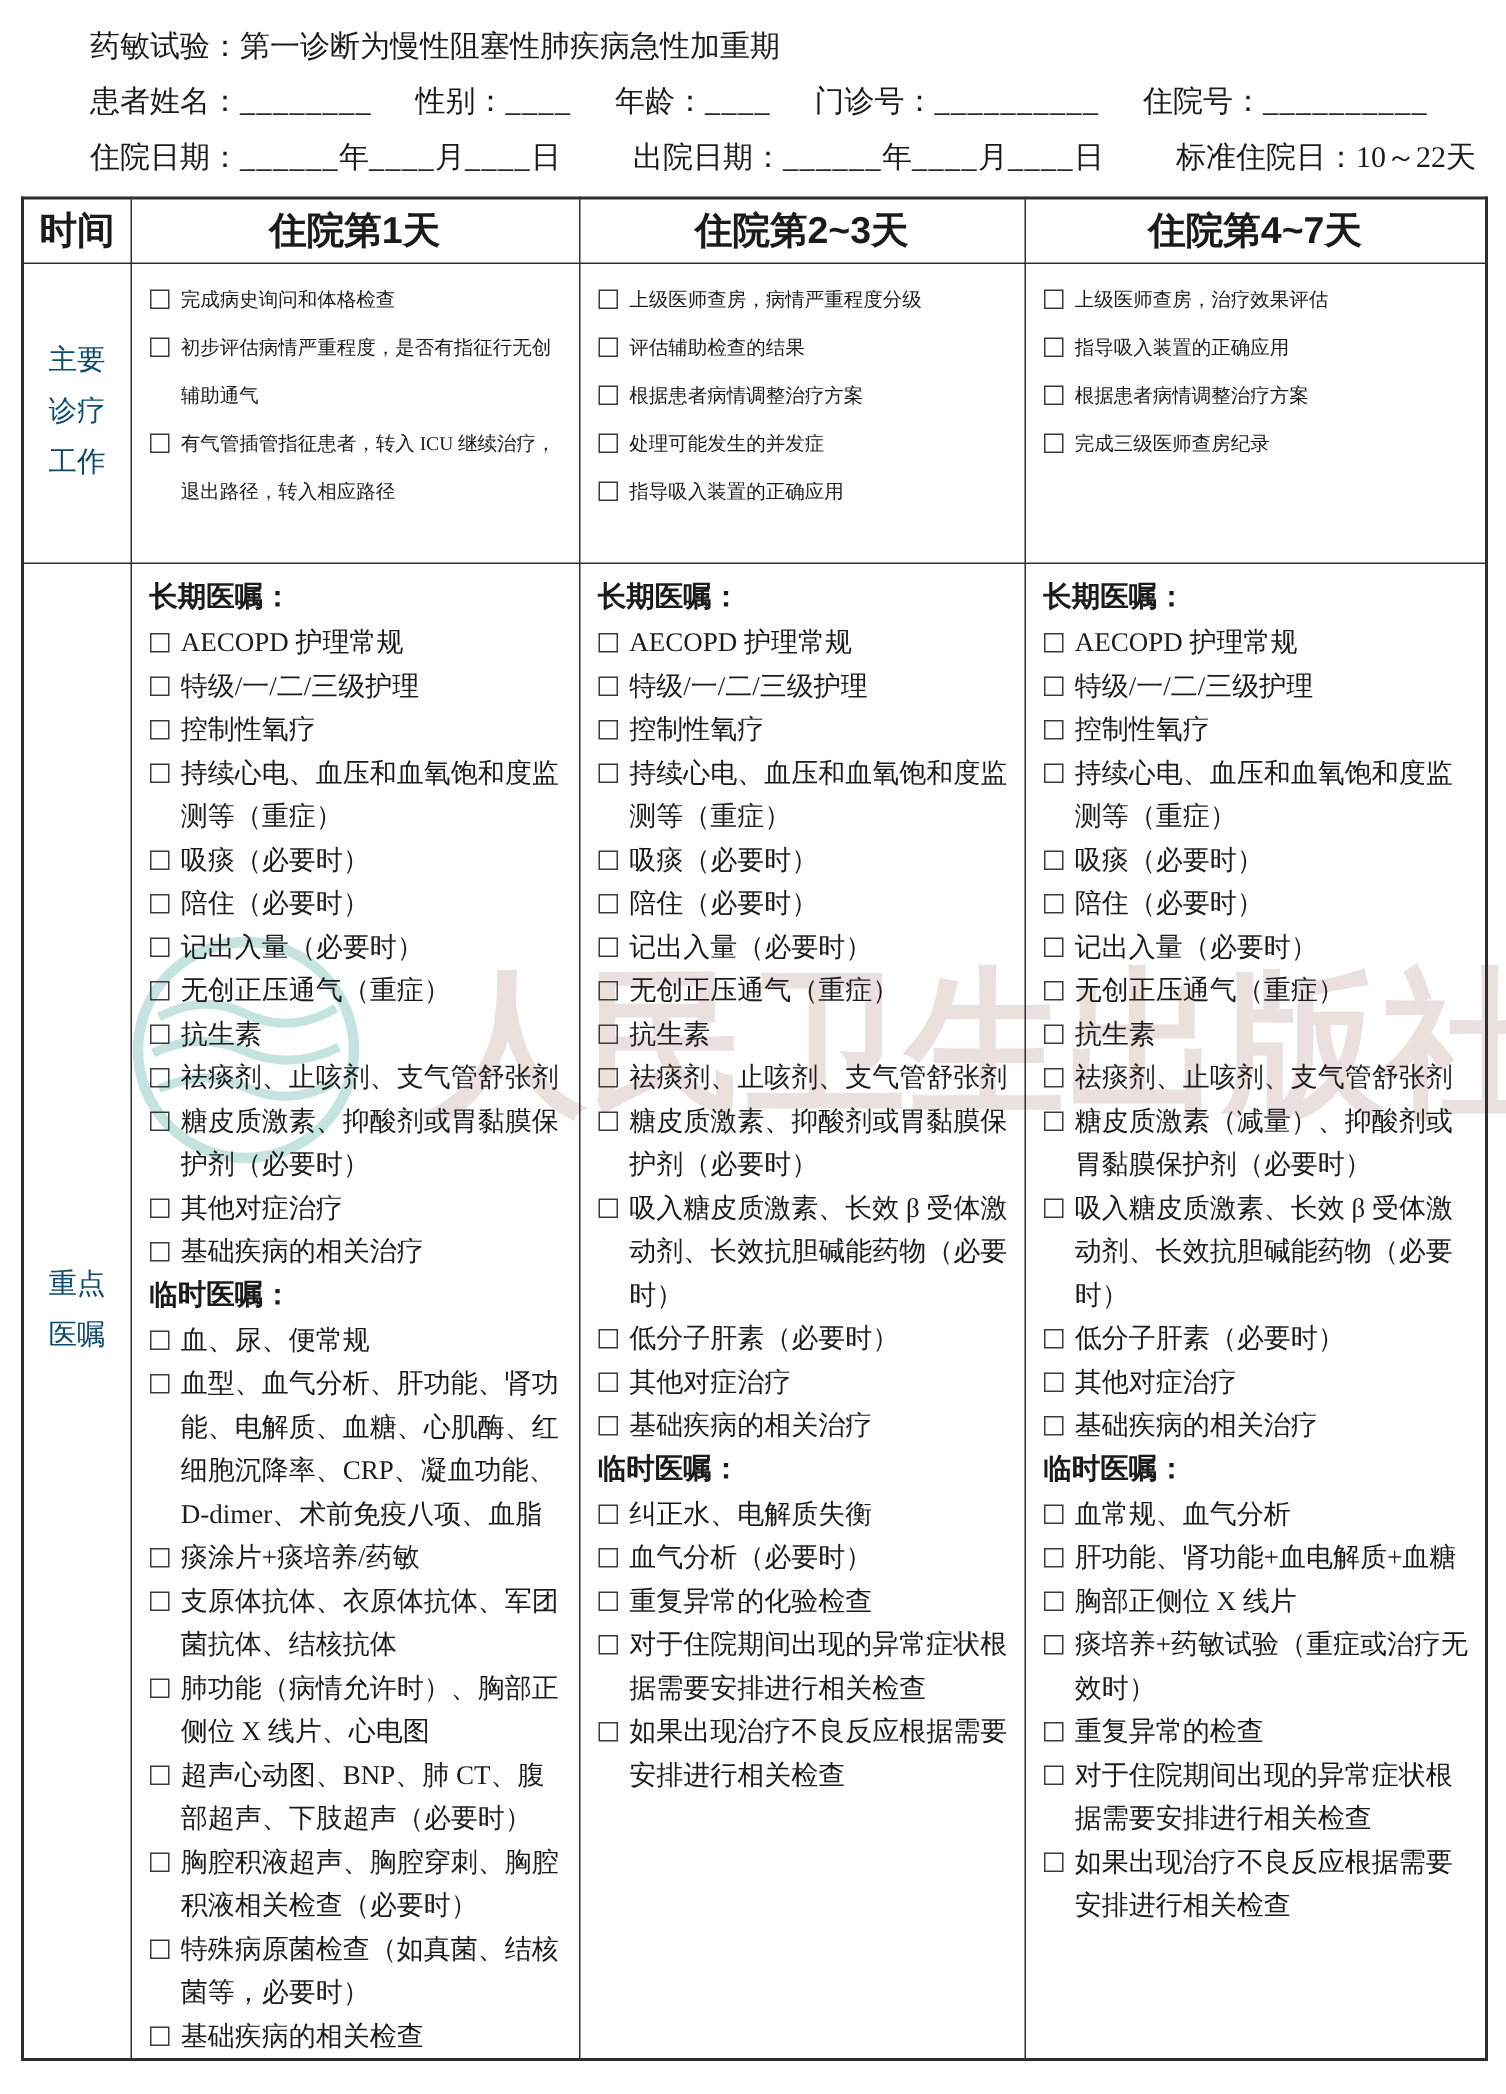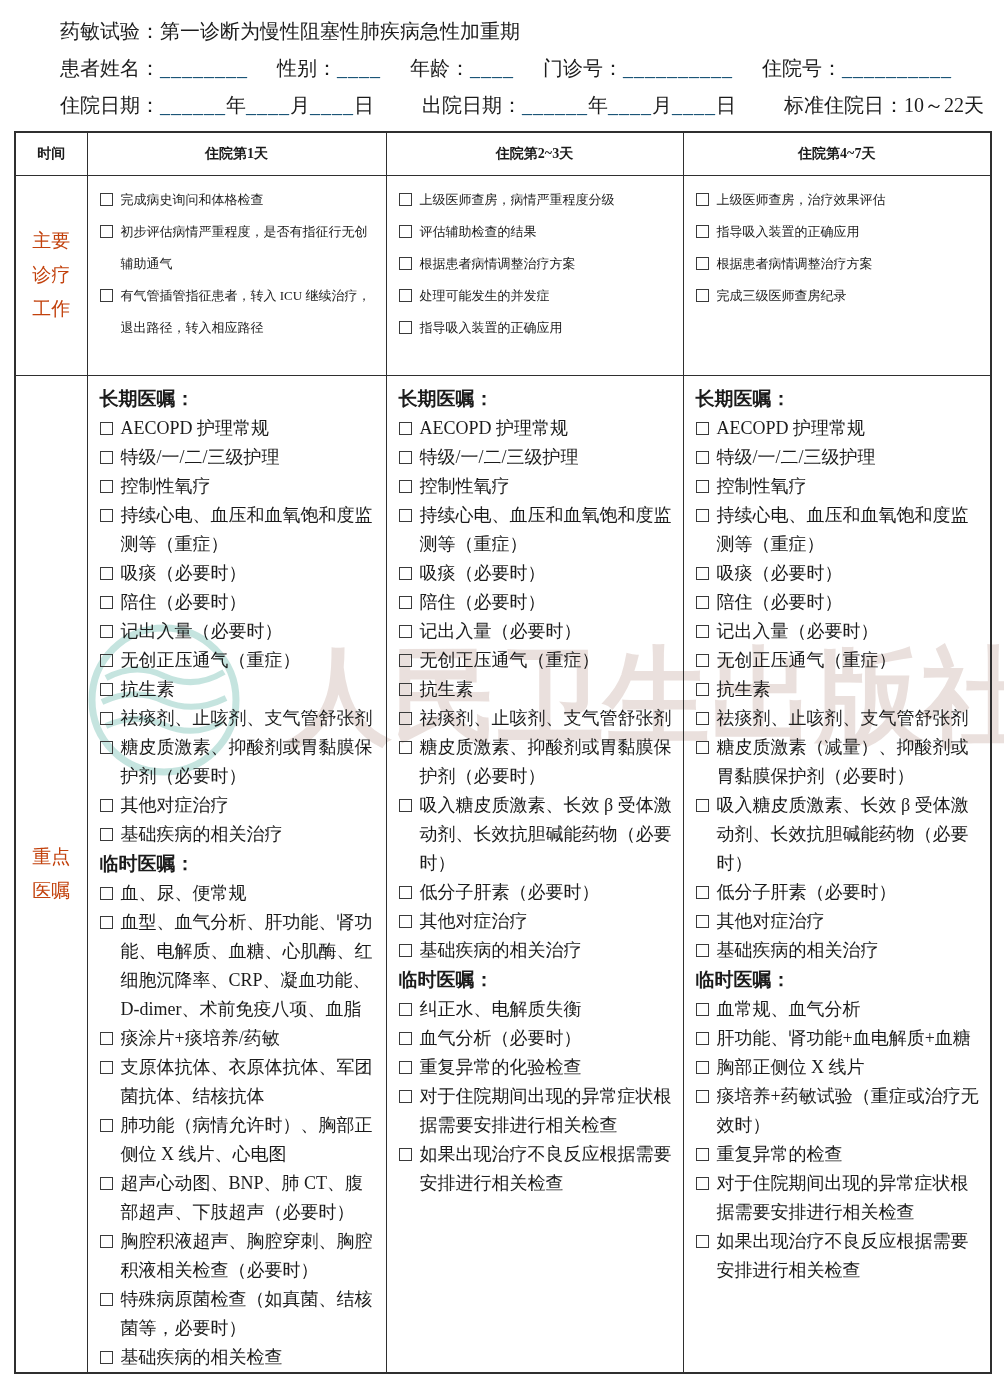--- a/index.html
+++ b/index.html
@@ -5,21 +5,21 @@
   * { box-sizing: border-box; }
   html,body { margin:0; padding:0; }
   body {
     width:1004px; height:1396px; position:relative; overflow:hidden;
     background:#ffffff; color:#1b1b1b;
     font-family:"Liberation Serif","DejaVu Serif",serif;
   }
   
   .tophead { margin:13px 0 0 60px; position:relative; z-index:2; }
   .tophead .hline { font-size:20px; line-height:37px; white-space:nowrap; }
-  .bl { display:inline-block; color:#0c4a6e; letter-spacing:1px; }
+  .bl { display:inline-block; color:#000000; letter-spacing:1px; }
   .pf { margin-right:29px; }
   .dg { margin-right:48px;text-align:right; }
   .dg:last-child { margin-right:0;margin-top:43px; }
   
   .wm-logo { position:absolute; left:86px; top:622px; width:156px; height:156px; z-index:0; pointer-events:none; }
   .wm-text {
     position:absolute; left:286px; top:636px; width:704px; z-index:0;
     display:flex; justify-content:space-between; pointer-events:none;
     font-family:"Liberation Sans","DejaVu Sans",sans-serif; font-weight:bold;
     font-size:106px; line-height:120px; color:rgba(186,152,142,0.30);
@@ -27,27 +27,27 @@
   
   table.cp {
     border-collapse:collapse; table-layout:fixed;
     width:976px; margin:7px 0 0 14px;
     border:2px solid #2f2f2f; position:relative; z-index:1;
     background:transparent;
   }
   table.cp th, table.cp td { border:1px solid #2f2f2f; padding:0; background:transparent; }
   thead th {
     height:43px; background:#cdc5d9;
-    font-family:Liberation Serif, serif;
-    font-weight:bold; font-size:14px; text-align:center; vertical-align:middle;
+    font-family:Liberation Sans, sans-serif;
+    font-weight:bold; font-size:25px; text-align:center; vertical-align:middle;
     color:#1b1b1b;
   }
   .time-cell {
     text-align:center; vertical-align:middle;
-    font-size:19px; font-weight:normal; line-height:34px; color:#c2410c;
+    font-size:19px; font-weight:normal; line-height:34px; color:#0c4a6e;
   }
   td.cell { vertical-align:top; }
   .cell-in { height:100%; overflow:hidden; padding:8px 8px 0 12px; }
   .row-main td.cell { height:200px; }
   .row-orders td.cell { height:904px; }
   .row-main .cell-in { font-size:13px; }
   .row-orders .cell-in { font-size:18px; }
   .item { display:flex; gap:8px; align-items:flex-start; }
   .row-main .item { line-height:32px; }
   .row-orders .item { line-height:29px; }

